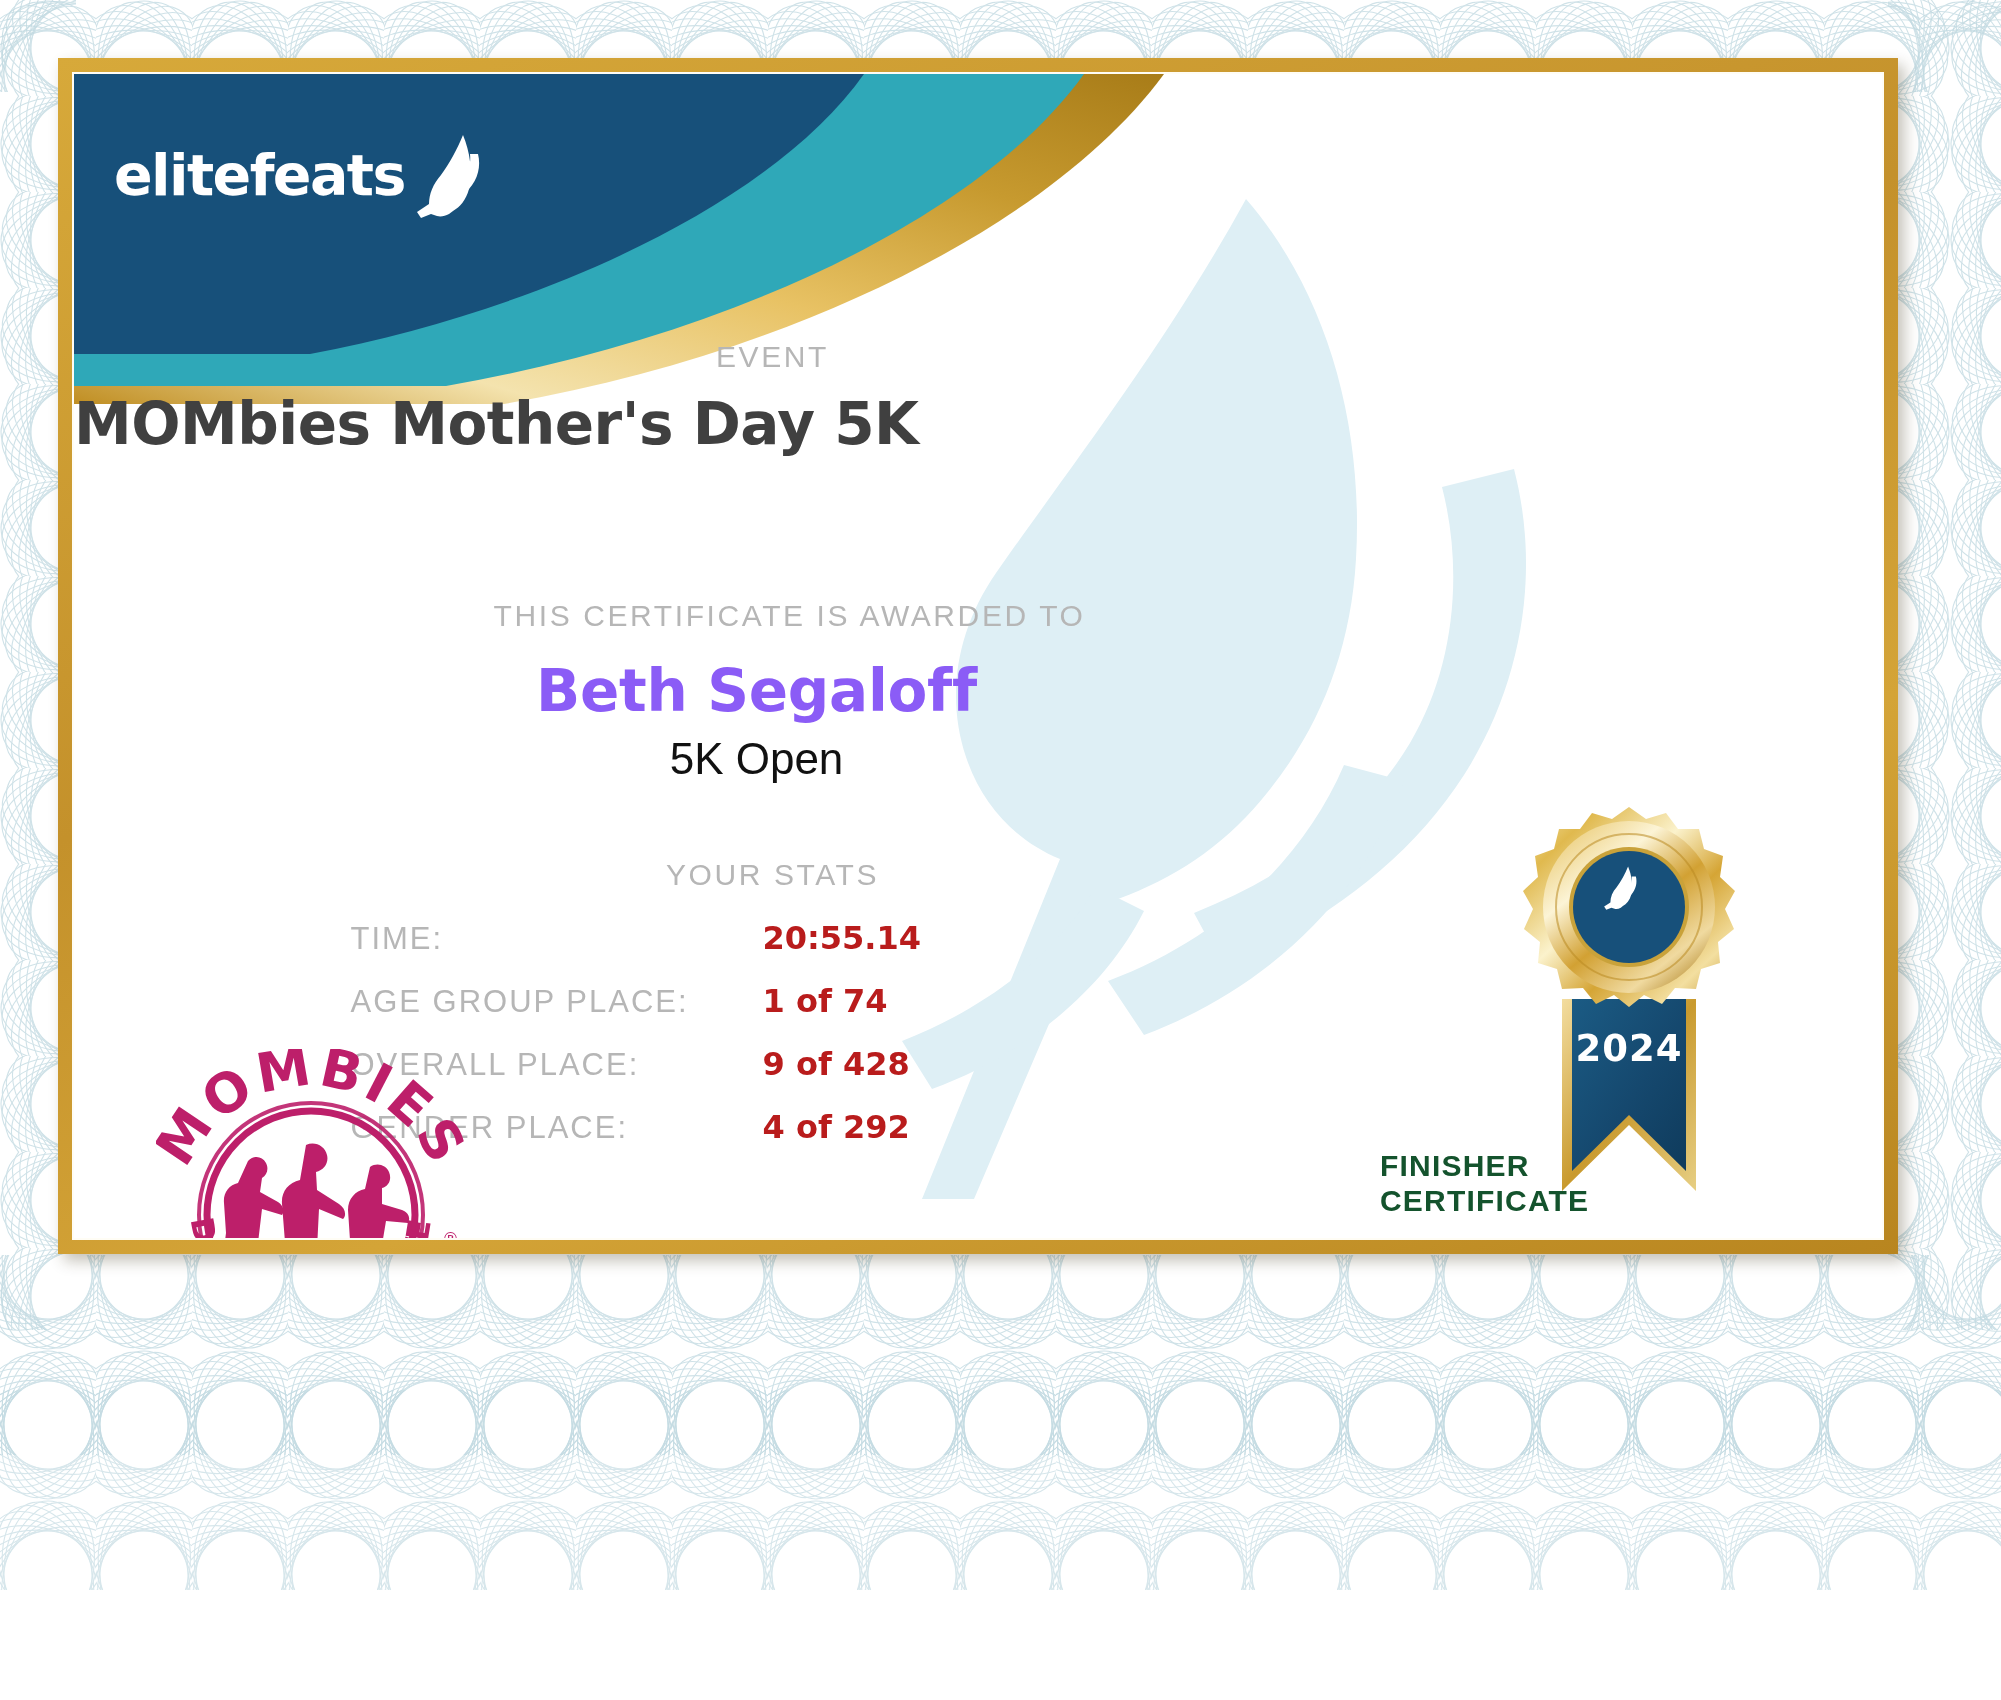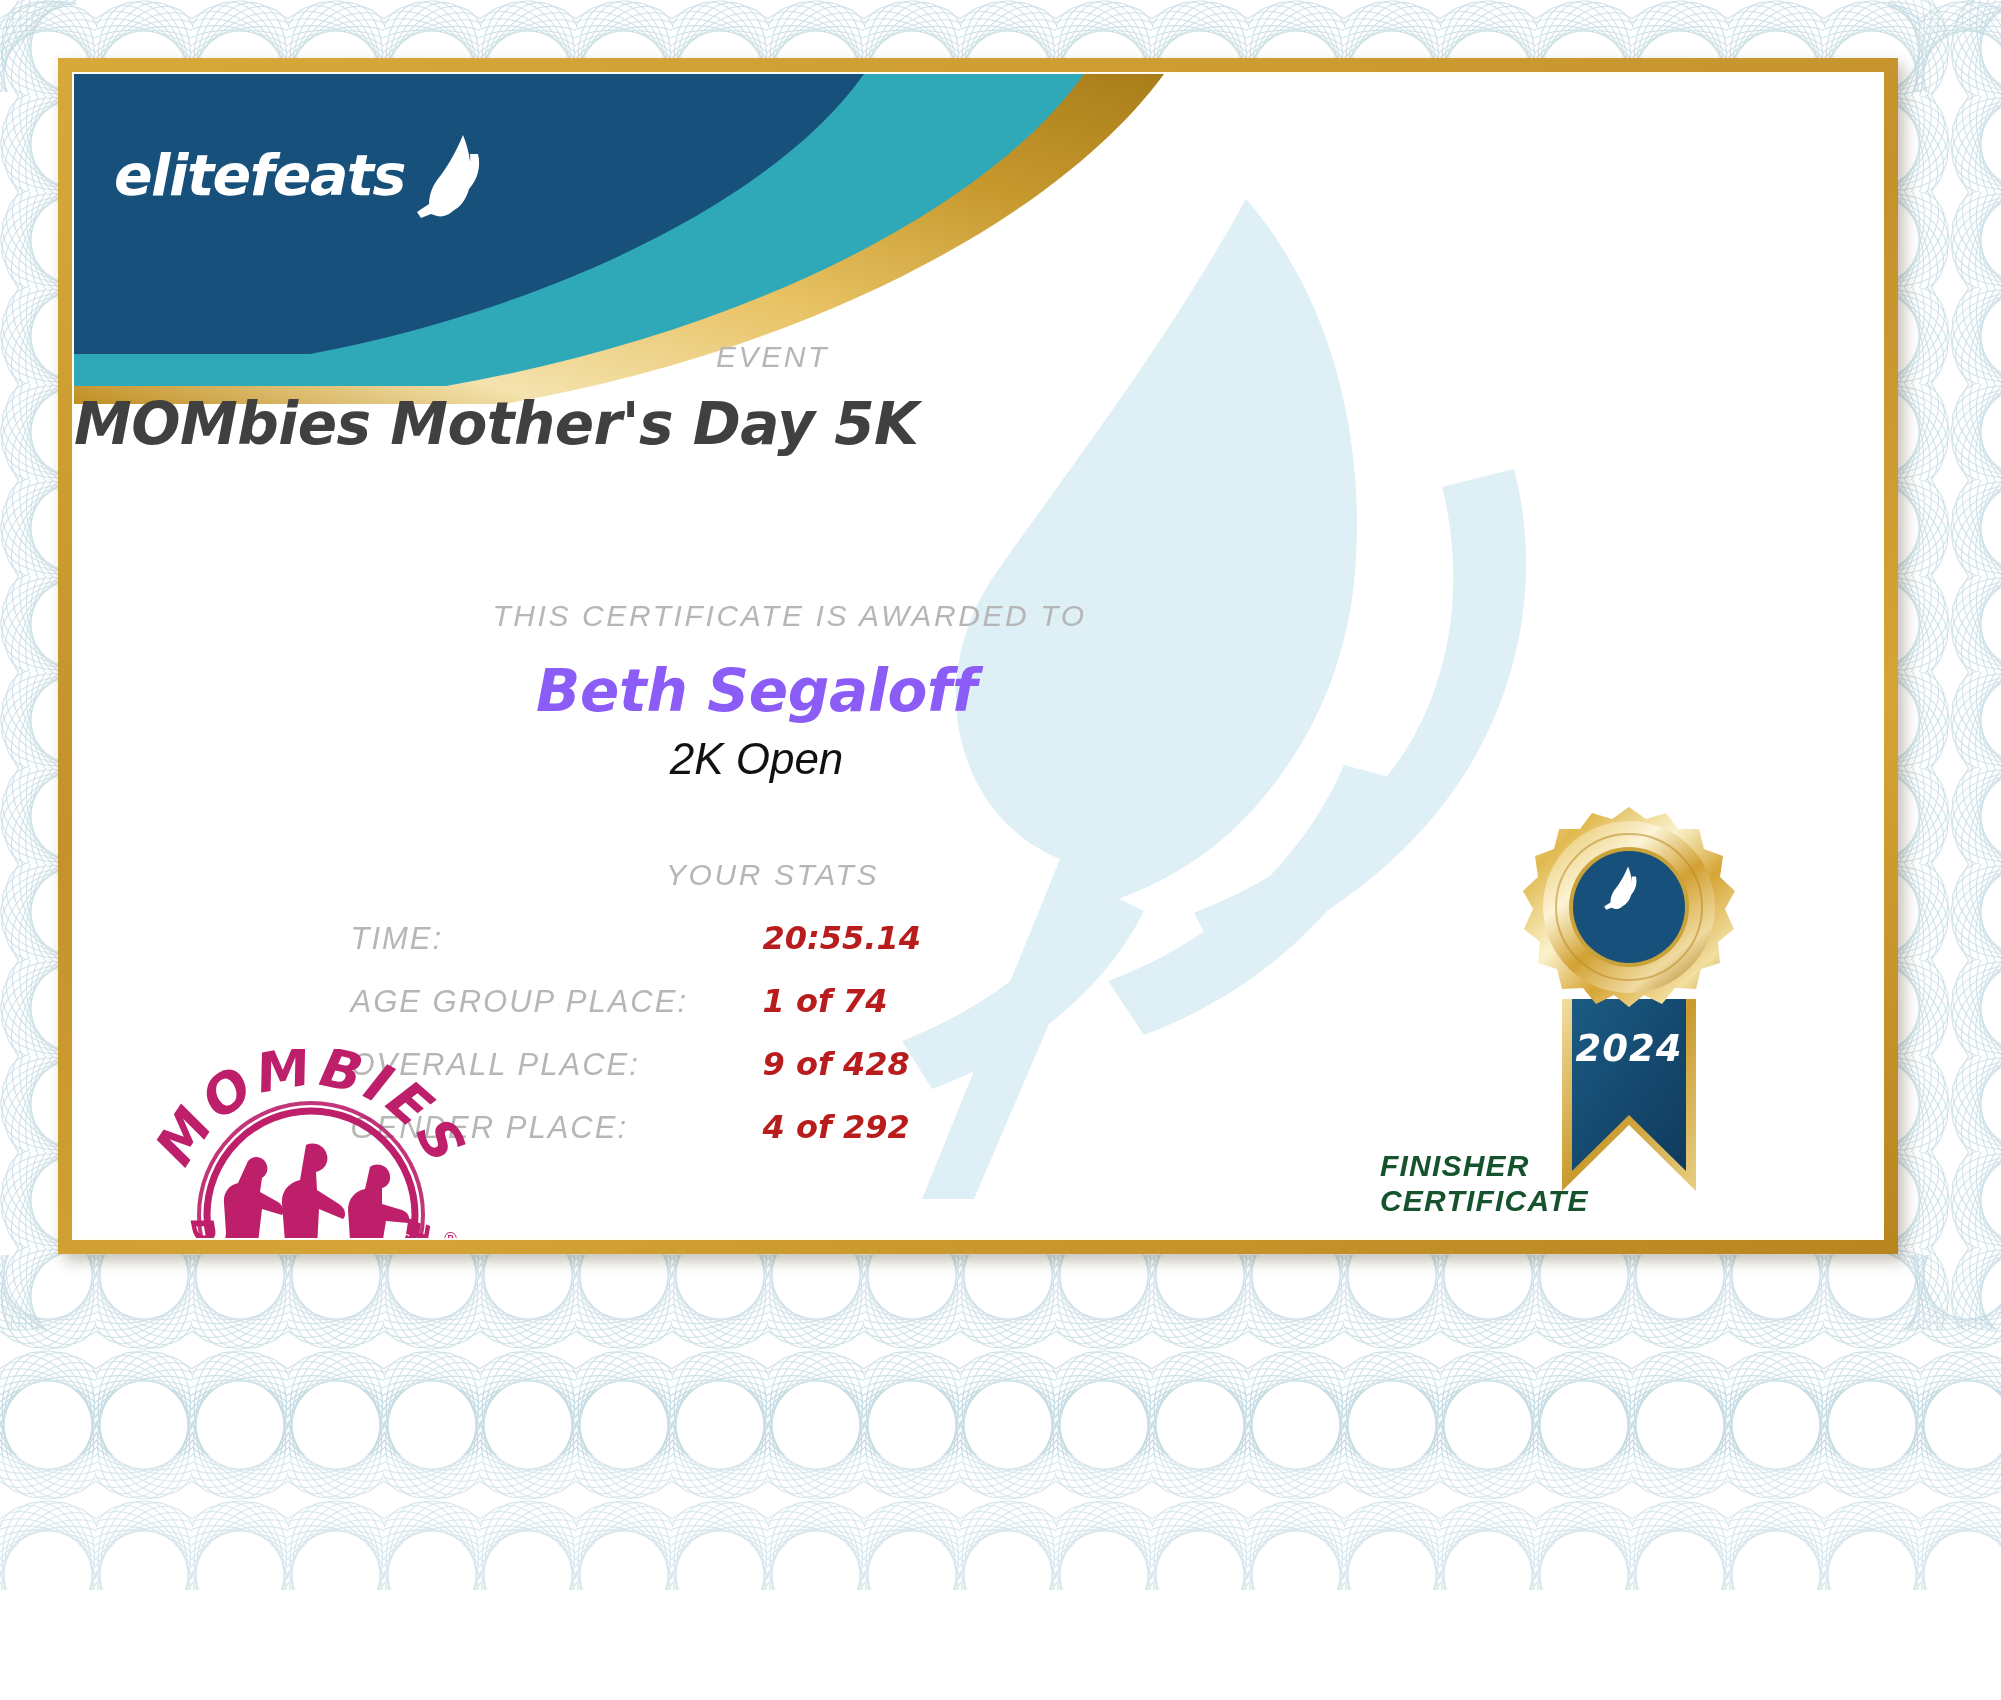--- a/index.html
+++ b/index.html
@@ -8,21 +8,20 @@
     font-family: "Liberation Sans", sans-serif;
     background: #ffffff;
     overflow: hidden;
   }
 
   
   #page {
     position: relative;
     width: 1855px; height: 1700px;
     background: #ffffff;
-    font-style: italic;
   }
   #guilloche {
     position: absolute; inset: 0;
     z-index: 0;
   }
 
   
   #gold-frame {
     position: absolute;
     left: 58px; top: 58px;
@@ -287,21 +286,21 @@
       </svg>
     </div>
 
     <div id="content">
 
       <div id="event-label" class="label-caps">EVENT</div>
       <div id="event-name">MOMbies Mother's Day 5K</div>
 
       <div id="awarded-label" class="label-caps">THIS CERTIFICATE IS AWARDED TO</div>
       <div id="recipient">Beth Segaloff</div>
-      <div id="division">2K Open</div>
+      <div id="division">5K Open</div>
 
       <div id="stats-label" class="label-caps">YOUR STATS</div>
 
       <div id="stats-list">
         <div class="stat-row">
           <span class="stat-key">TIME:</span>
           <span class="stat-val">20:55.14</span>
         </div>
         <div class="stat-row">
           <span class="stat-key">AGE GROUP PLACE:</span>

